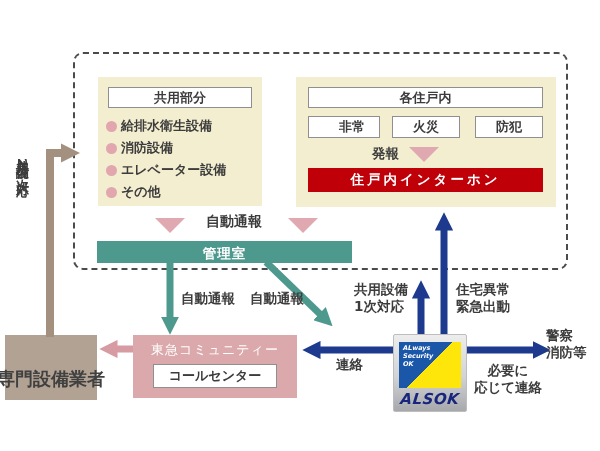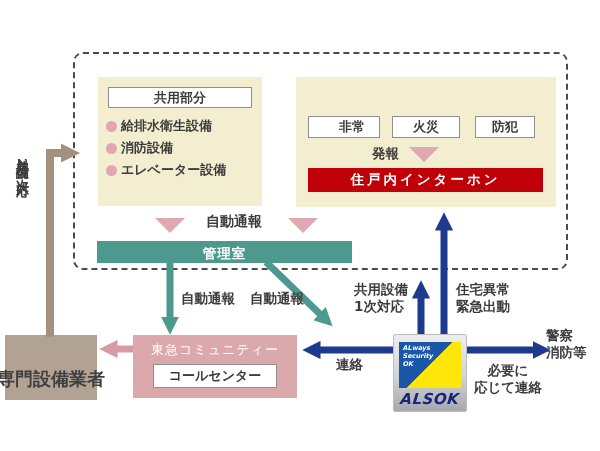--- a/index.html
+++ b/index.html
@@ -15,21 +15,21 @@
   .cream{background:#f3eed0;z-index:2;}
   .common-box{left:98px;top:77px;width:164px;height:129px;text-align:right;}
   .unit-box{left:296px;top:77px;width:260px;height:130px;}
   .white-tag{background:#ffffff;border:1px solid #8f8f8f;display:flex;align-items:center;justify-content:center;
     font-size:13px;font-weight:bold;color:#3c3c3c;}
   .common-header{left:10px;top:10px;width:144px;height:21px;}
   .unit-header{left:12px;top:10px;width:235px;height:21px;}
   .alarm{top:39px;height:22px;}
   .alarm-1{left:12px;width:72px;padding-left:16px;}
   .alarm-2{left:96px;width:68px;}
-  .alarm-3{left:179px;width:60px;}
+  .alarm-3{left:179px;width:68px;}
   .red-bar{left:12px;top:91px;width:235px;height:24px;background:#bf0009;color:#ffffff;
     display:flex;align-items:center;justify-content:center;font-size:13.5px;font-weight:bold;letter-spacing:3px;}
   
   .bullets{left:8px;top:38px;right:4px;}
   .bullet-row{display:flex;align-items:center;height:22px;}
   .dot{width:11px;height:11px;border-radius:50%;background:#e1a6ae;margin-right:4px;flex:0 0 auto;}
   .bullet-text{font-size:13px;font-weight:bold;white-space:nowrap;}
   
   .mgmt-bar{left:97px;top:241px;width:255px;height:22px;background:#4e998e;z-index:3;
     display:flex;align-items:flex-end;justify-content:center;color:#ffffff;font-size:13.5px;font-weight:bold;letter-spacing:1px;}
@@ -85,24 +85,31 @@
         <span class="bullet-text">給排水衛生設備</span>
       </div>
       <div class="bullet-row">
         <span class="dot"></span>
         <span class="bullet-text">消防設備</span>
       </div>
       <div class="bullet-row">
         <span class="dot"></span>
         <span class="bullet-text">エレベーター設備</span>
       </div>
+      <div class="bullet-row">
+        <span class="dot"></span>
+        <span class="bullet-text">その他</span>
+      </div>
     </div>
   </div>
 
   <div class="abs cream unit-box">
+    <div class="abs white-tag unit-header">
+      <span>各住戸内</span>
+    </div>
     <div class="abs white-tag alarm alarm-1">
       <span>非常</span>
     </div>
     <div class="abs white-tag alarm alarm-2">
       <span>火災</span>
     </div>
     <div class="abs white-tag alarm alarm-3">
       <span>防犯</span>
     </div>
     <div class="abs red-bar">

